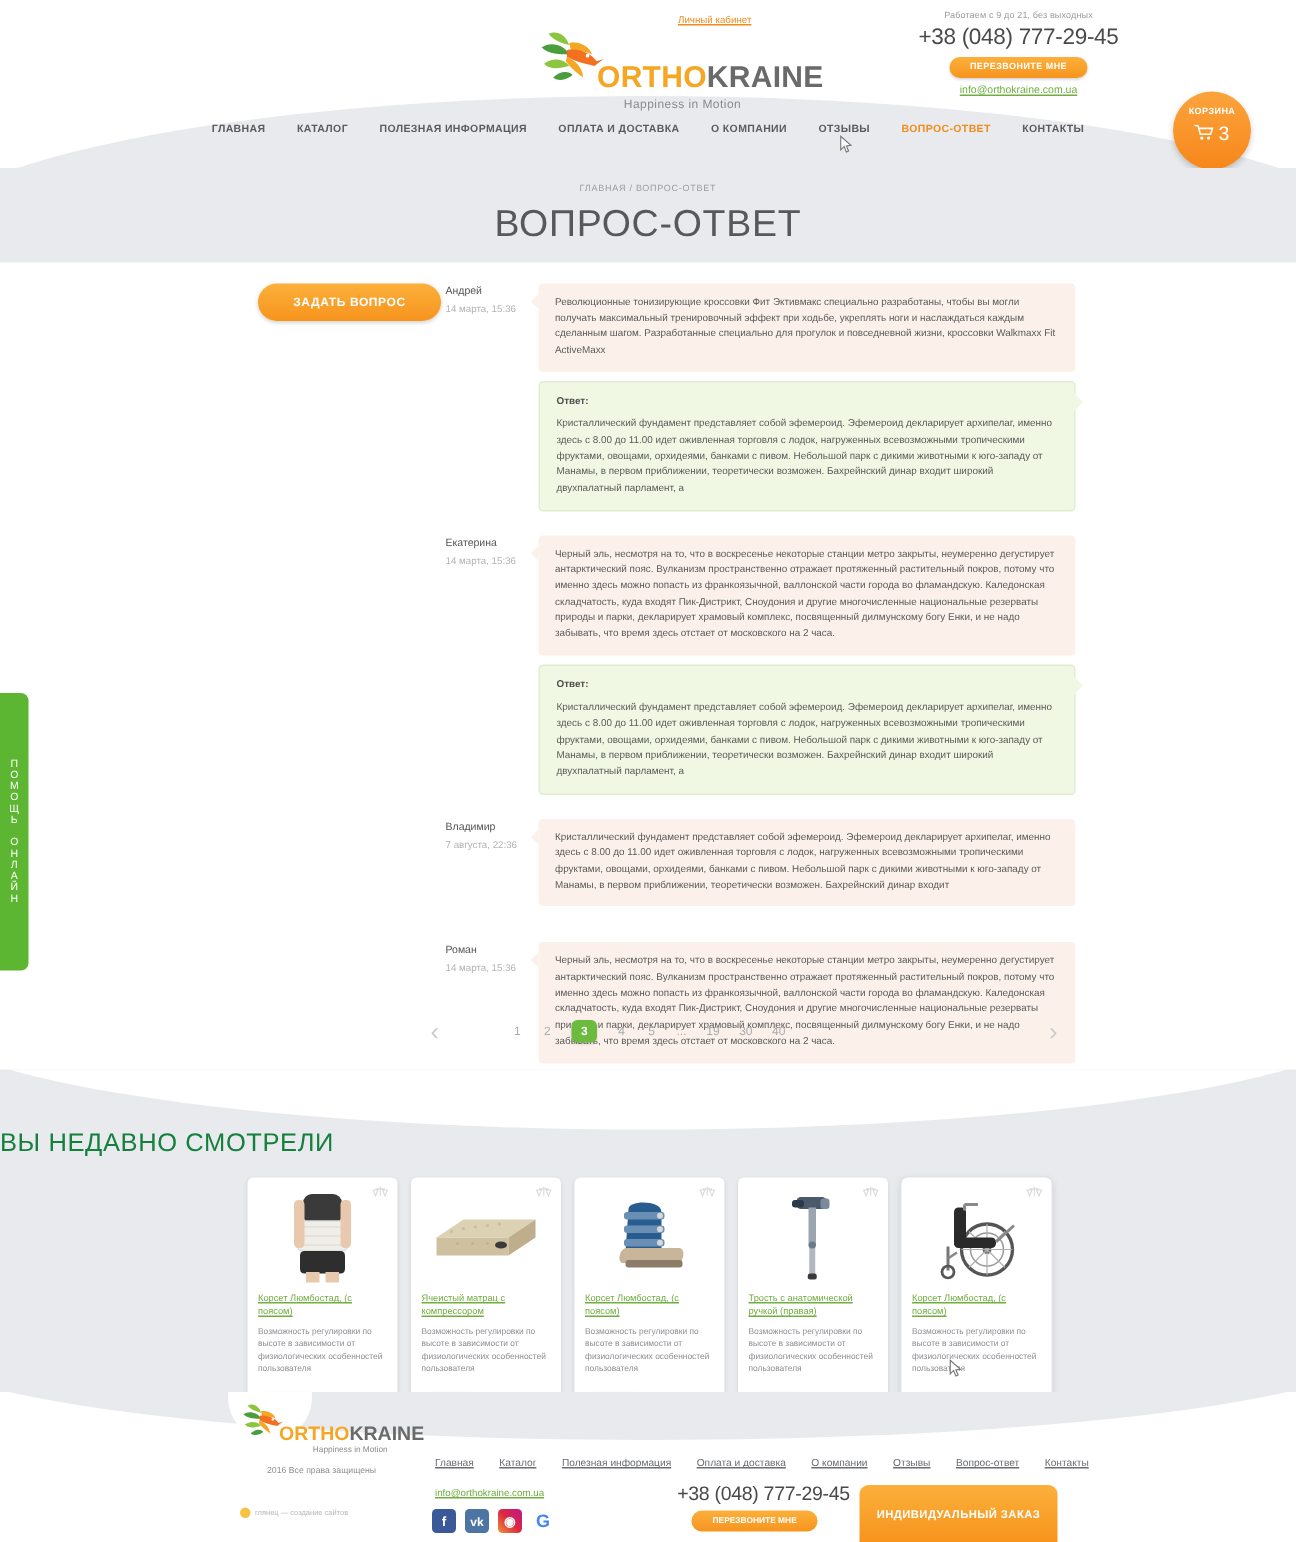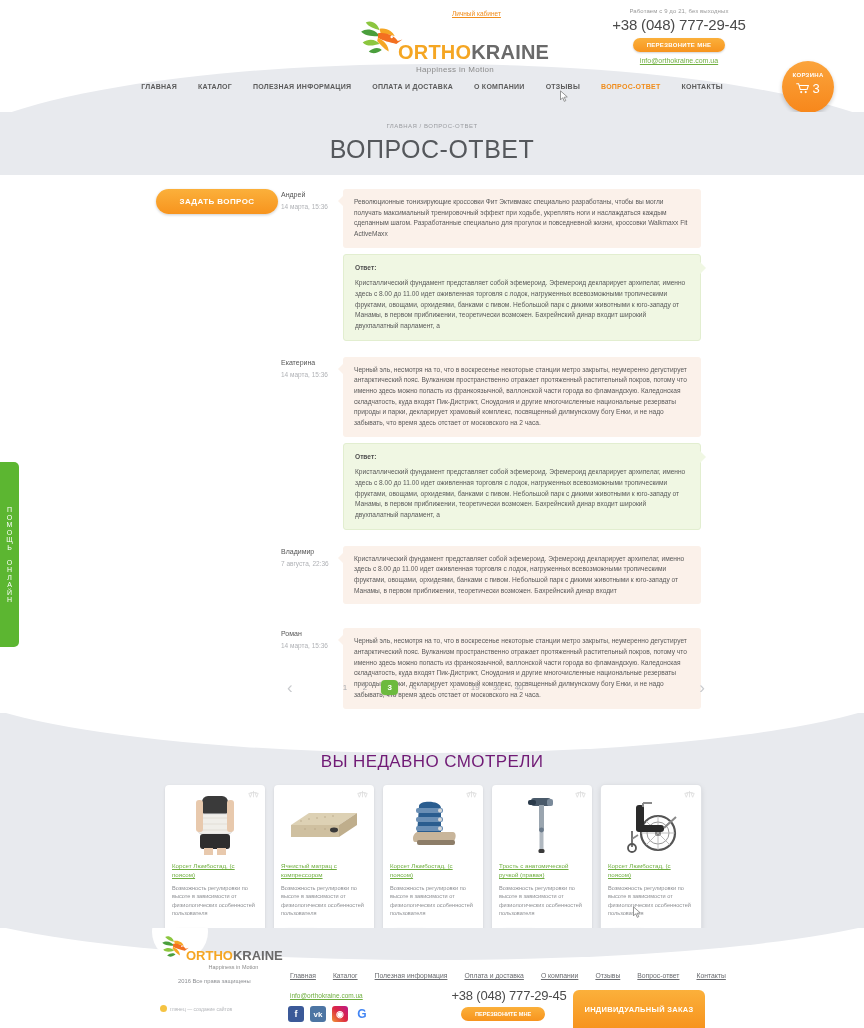--- a/index.html
+++ b/index.html
@@ -97,21 +97,21 @@
   .breadcrumb { text-align: center; font-size: 6px; color: #9a9ca0; letter-spacing: .5px; padding-top: 11px; }
   .page-title {
     text-align: center; font-size: 25px; color: #55585c; letter-spacing: .5px; margin-top: 6px;
   }
 
   
   .content {
     position: absolute; top: 175px; left: 0; width: 864px; height: 556px;
     background: #fff; overflow: hidden;
   }
-  .content-inner { position: absolute; left: 156px; top: 14px; width: 545px; }
+  .content-inner { position: absolute; left: 172px; top: 14px; width: 545px; }
 
   .ask-btn {
     position: absolute; left: 0; top: 0; width: 122px; height: 25px;
     background: linear-gradient(#fbb03b,#f7941e); border: 0; border-radius: 13px;
     color: #fff; font-size: 8px; font-weight: bold; letter-spacing: .4px;
     box-shadow: 0 1px 3px rgba(0,0,0,.2); cursor: pointer;
     font-family: "Liberation Sans", sans-serif;
   }
 
   .qa-list { margin-left: 125px; width: 420px; }
@@ -158,22 +158,22 @@
   
   .recent {
     position: absolute; top: 713px; left: 0; width: 864px; height: 215px;
     background: #e8eaee; overflow: hidden;
   }
   .recent-curve-top {
     position: absolute; left: -60px; top: -40px; width: 984px; height: 80px;
     background: #ffffff; border-radius: 0 0 50% 50% / 0 0 100% 100%;
   }
   .recent-title {
-    position: absolute; top: 39px; left: 0; width: 864px; text-align: center;
-    font-size: 17px; color: #701a75; letter-spacing: .4px;
+    position: absolute; top: 39px; left: 0; width: 864px; 
+    font-size: 17px; color: #15803d; letter-spacing: .4px;
   }
   .cards {
     position: absolute; top: 72px; left: 165px; width: 540px;
     display: flex; gap: 9px;
   }
   .card {
     width: 100px; background: #fff; border-radius: 4px;
     box-shadow: 0 1px 3px rgba(0,0,0,.10); padding: 6px 7px 8px; position: relative;
   }
   .card.sel { box-shadow: 0 0 0 1px #e0e2e6, 0 2px 6px rgba(0,0,0,.13); }

